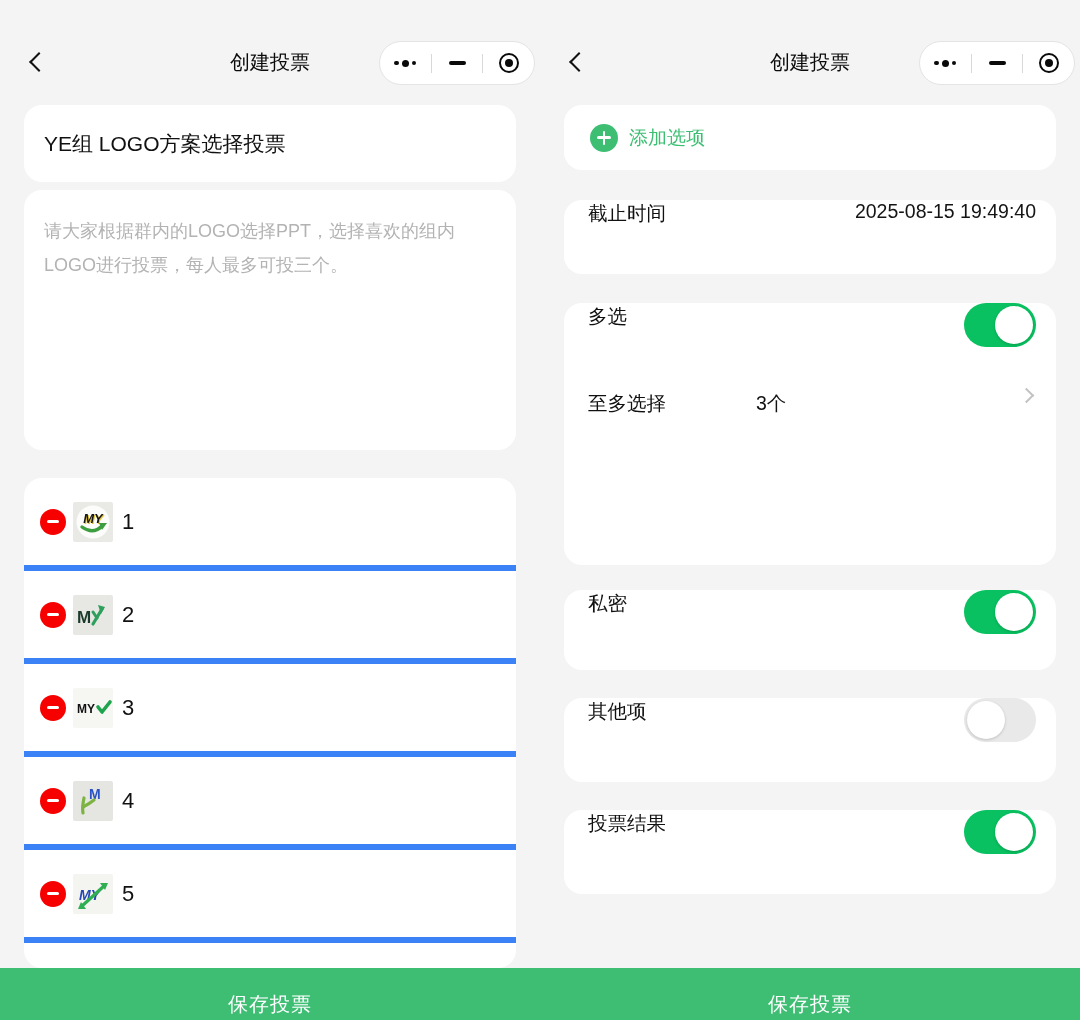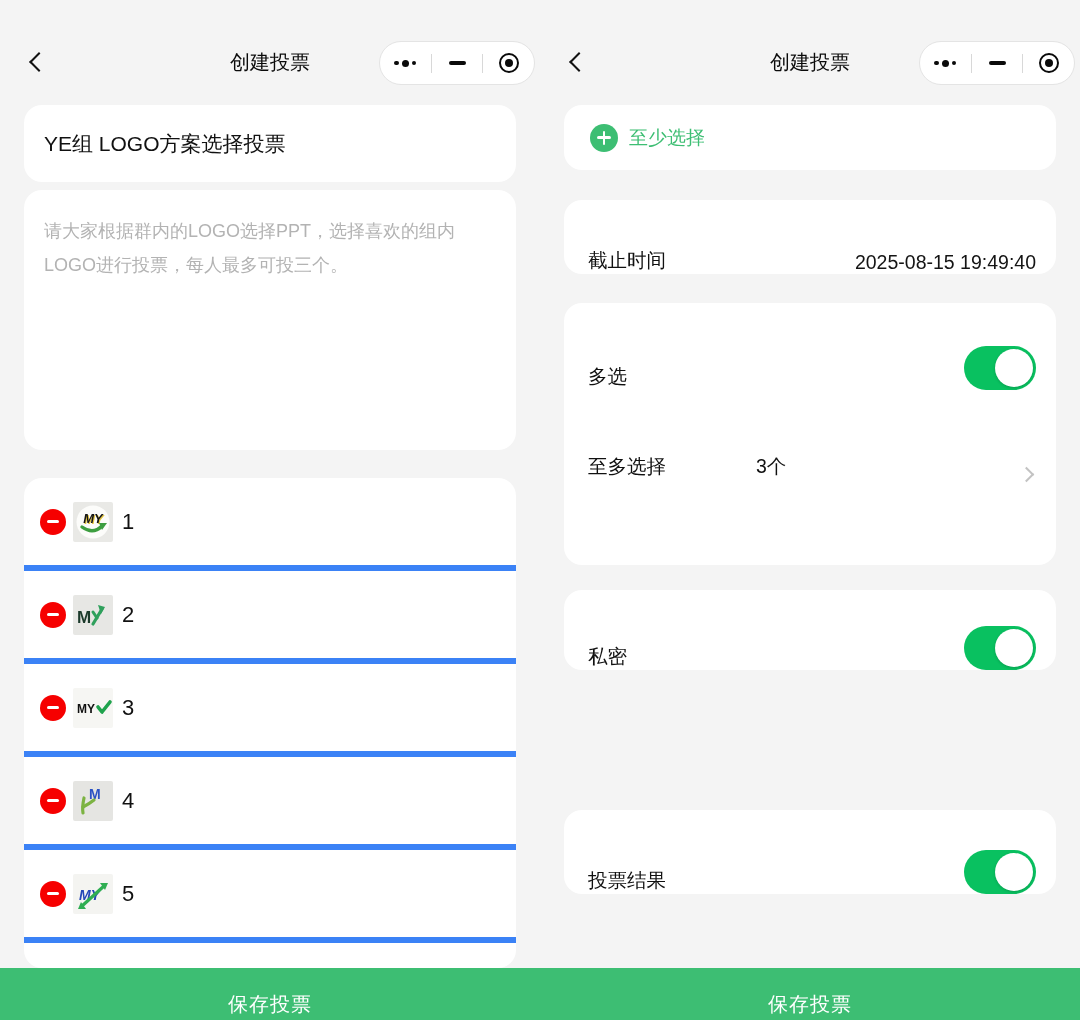--- a/index.html
+++ b/index.html
@@ -60,21 +60,21 @@
 
   
   .add-card { top:85px; height:65px; display:flex; align-items:center; padding:0 26px; cursor:pointer; }
   .plus-icon { width:28px; height:28px; border-radius:50%; background:#3dbe73; position:relative; flex:0 0 auto; }
   .plus-icon::before, .plus-icon::after { content:""; position:absolute; background:#fff; border-radius:2px; }
   .plus-icon::before { left:7px; right:7px; top:12.7px; height:2.8px; }
   .plus-icon::after { top:7px; bottom:7px; left:12.7px; width:2.8px; }
   .add-label { margin-left:11px; font-size:19px; color:#3dbe73; }
 
   .deadline-card { top:180px; height:74px; }
-  .setrow { display:flex; align-items:flex-end; height:100%; padding:0 20px 0 24px; position:relative; }
+  .setrow { display:flex; align-items:flex-start; height:100%; padding:0 20px 0 24px; position:relative; }
   .setrow .lbl { font-size:19.5px; color:#111; }
   .setrow .val { position:absolute; left:192px; font-size:19.5px; color:#111; }
   .setrow .rval { margin-left:auto; font-size:19.5px; color:#141414; }
   .multi-card { top:283px; height:262px; }
   .row-multi { height:87px; }
   .row-min { height:85px; border-bottom:1px solid #ededed; }
   .row-max { height:90px;gap:21px; }
   .private-card { top:570px; height:80px; }
   .other-card { top:678px; height:84px; }
   .result-card { top:790px; height:84px; }
@@ -218,21 +218,21 @@
         <div class="cap-sec">
           <span class="record">
               <i></i>
             </span>
         </div>
       </div>
     </div>
 
     <div class="card add-card">
       <span class="plus-icon"></span>
-      <span class="add-label">至少选择</span>
+      <span class="add-label">添加选项</span>
     </div>
 
     <div class="card deadline-card">
       <div class="setrow">
         <span class="lbl">截止时间</span>
         <span class="rval">2025-08-15 19:49:40</span>
       </div>
     </div>
 
     <div class="card multi-card">
@@ -251,20 +251,28 @@
 
     <div class="card private-card">
       <div class="setrow">
         <span class="lbl">私密</span>
         <span class="toggle on">
             <span class="knob"></span>
           </span>
       </div>
     </div>
 
+    <div class="card other-card">
+      <div class="setrow">
+        <span class="lbl">其他项</span>
+        <span class="toggle off">
+            <span class="knob"></span>
+          </span>
+      </div>
+    </div>
 
     <div class="card result-card">
       <div class="setrow">
         <span class="lbl">投票结果</span>
         <span class="toggle on">
             <span class="knob"></span>
           </span>
       </div>
     </div>
 

